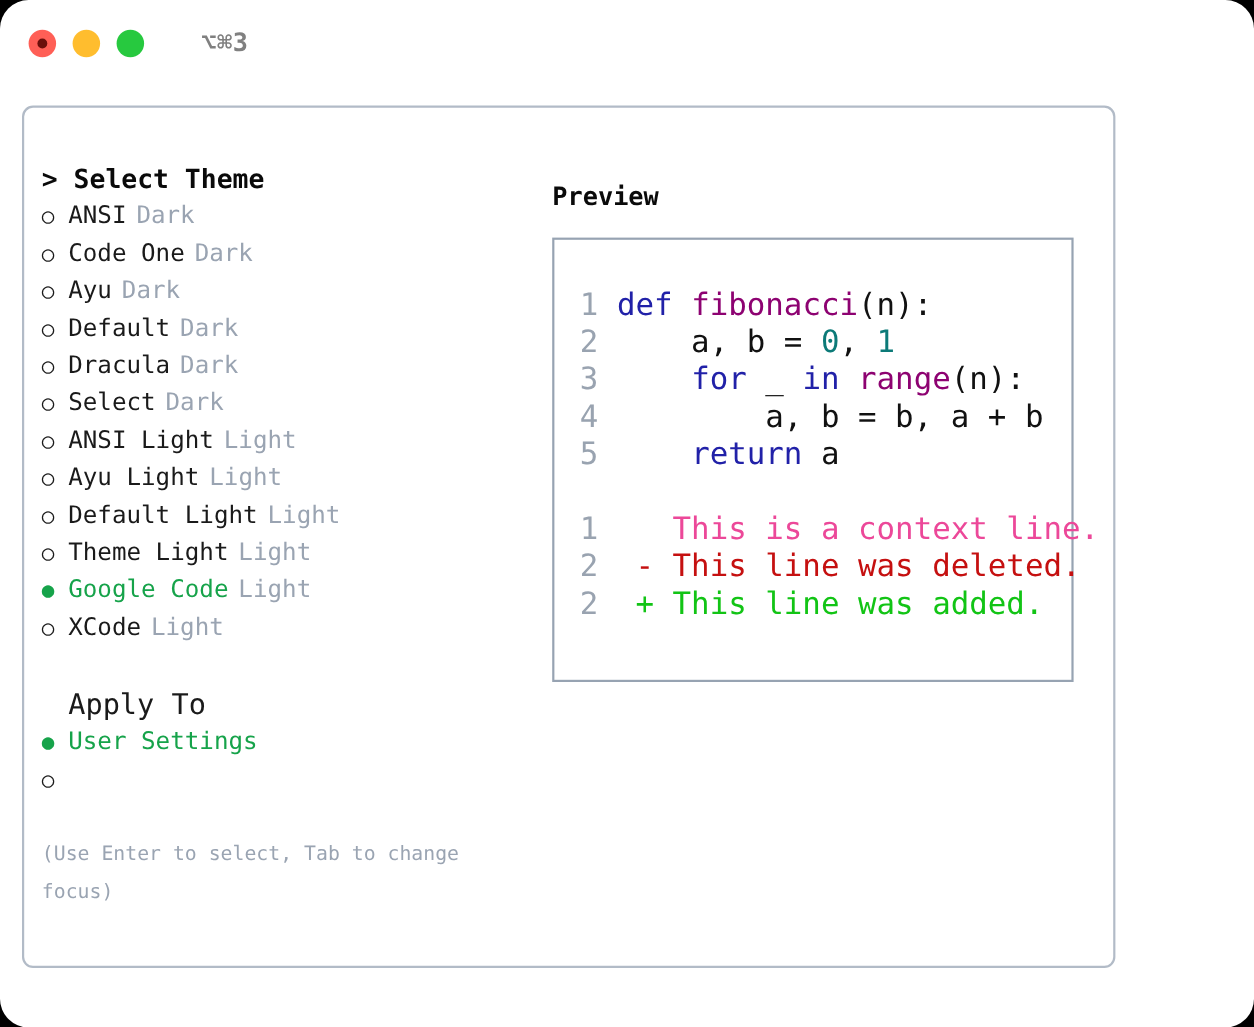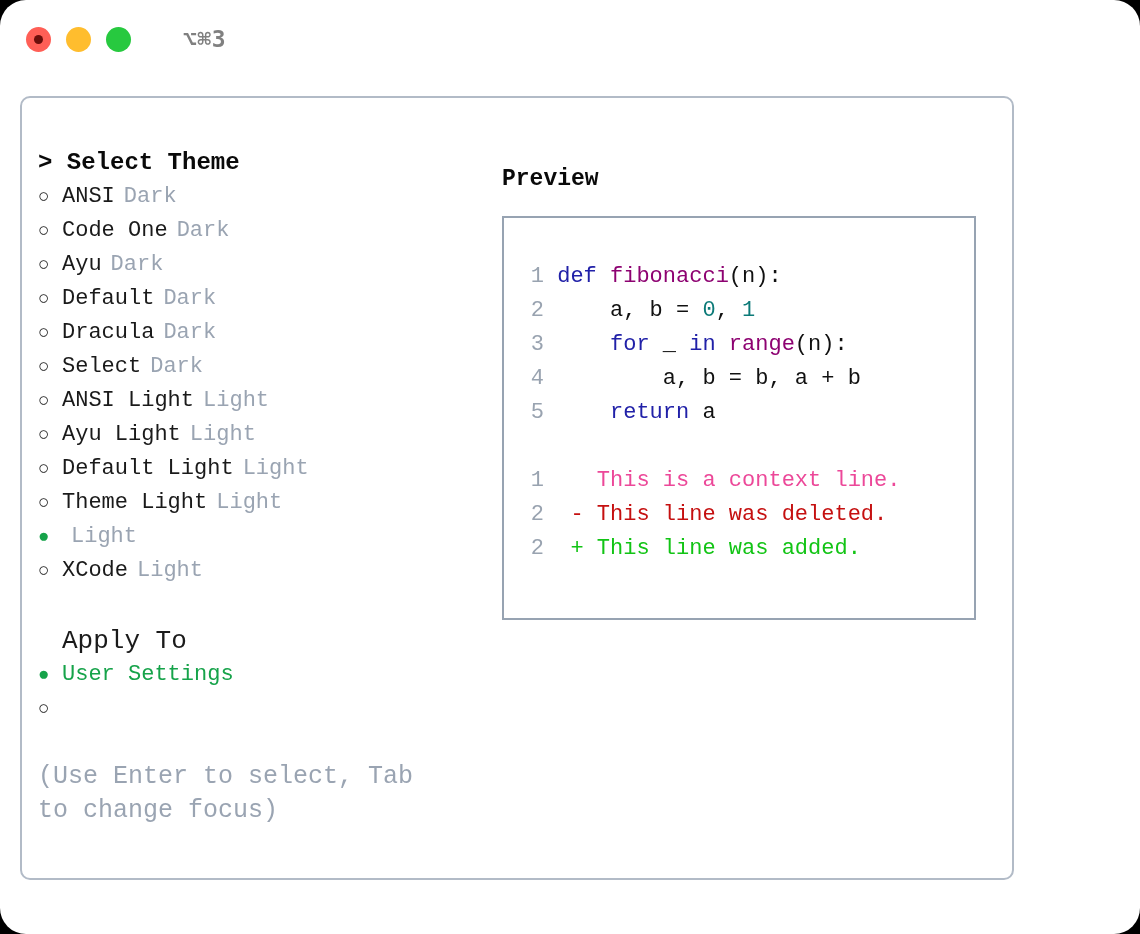--- a/index.html
+++ b/index.html
@@ -79,21 +79,21 @@
     height: 784px;
     border: 2px solid #b2bbc7;
     border-radius: 10px;
     box-sizing: border-box;
     background: #ffffff;
   }
 
   .columns {
     position: absolute;
     left: 0; top: 0;
-    width: 100%; height: 100%; font-family: Liberation Mono, monospace;
+    width: 100%; height: 100%;
   }
 
   
   .left-col {
     position: absolute;
     left: 16px;
     top: 48px;
     width: 450px;
   }
   .section-header {
@@ -133,21 +133,21 @@
     padding-left: 24px;
     font-size: 26px;
     color: #1a1a1a;
     height: 34px;
     line-height: 34px;
     white-space: pre;
   }
 
   .hint {
     margin-top: 34px;
-    font-size: 25px;
+    font-size: 18px;
     line-height: 34px;
     color: #9aa4b2;
     width: 400px;
     white-space: pre-wrap;
   }
 
   
   .right-col {
     position: absolute;
     left: 480px;
@@ -168,21 +168,21 @@
     height: 404px;
     border: 2px solid #97a3b2;
     box-sizing: border-box;
     background: #ffffff;
     position: relative;
   }
   .code {
     position: absolute;
     left: 18px;
     top: 42px;
-    font-size: 22px;
+    font-size: 28px;
     line-height: 34px;
     white-space: pre;
   }
   .code-line { height: 34px; white-space: pre; }
   .ln {
     display: inline-block;
     width: 22px;
     text-align: right;
     color: #99a3b0;
   }
@@ -221,21 +221,21 @@
             <div class="opt"><span class="opt-marker">○</span><span class="opt-label">ANSI</span><span class="opt-tag">Dark</span></div>
             <div class="opt"><span class="opt-marker">○</span><span class="opt-label">Code One</span><span class="opt-tag">Dark</span></div>
             <div class="opt"><span class="opt-marker">○</span><span class="opt-label">Ayu</span><span class="opt-tag">Dark</span></div>
             <div class="opt"><span class="opt-marker">○</span><span class="opt-label">Default</span><span class="opt-tag">Dark</span></div>
             <div class="opt"><span class="opt-marker">○</span><span class="opt-label">Dracula</span><span class="opt-tag">Dark</span></div>
             <div class="opt"><span class="opt-marker">○</span><span class="opt-label">Select</span><span class="opt-tag">Dark</span></div>
             <div class="opt"><span class="opt-marker">○</span><span class="opt-label">ANSI Light</span><span class="opt-tag">Light</span></div>
             <div class="opt"><span class="opt-marker">○</span><span class="opt-label">Ayu Light</span><span class="opt-tag">Light</span></div>
             <div class="opt"><span class="opt-marker">○</span><span class="opt-label">Default Light</span><span class="opt-tag">Light</span></div>
             <div class="opt"><span class="opt-marker">○</span><span class="opt-label">Theme Light</span><span class="opt-tag">Light</span></div>
-            <div class="opt selected"><span class="opt-marker">●</span><span class="opt-tag">Light</span></div>
+            <div class="opt selected"><span class="opt-marker">●</span><span class="opt-label">Google Code</span><span class="opt-tag">Light</span></div>
             <div class="opt"><span class="opt-marker">○</span><span class="opt-label">XCode</span><span class="opt-tag">Light</span></div>
           </div>
 
         <div class="apply-header">Apply To</div>
 
         <div class="opt-list" id="apply-list">
             <div class="opt selected"><span class="opt-marker">●</span><span class="opt-label">User Settings</span></div>
             <div class="opt"><span class="opt-marker">○</span></div>
           </div>
 

